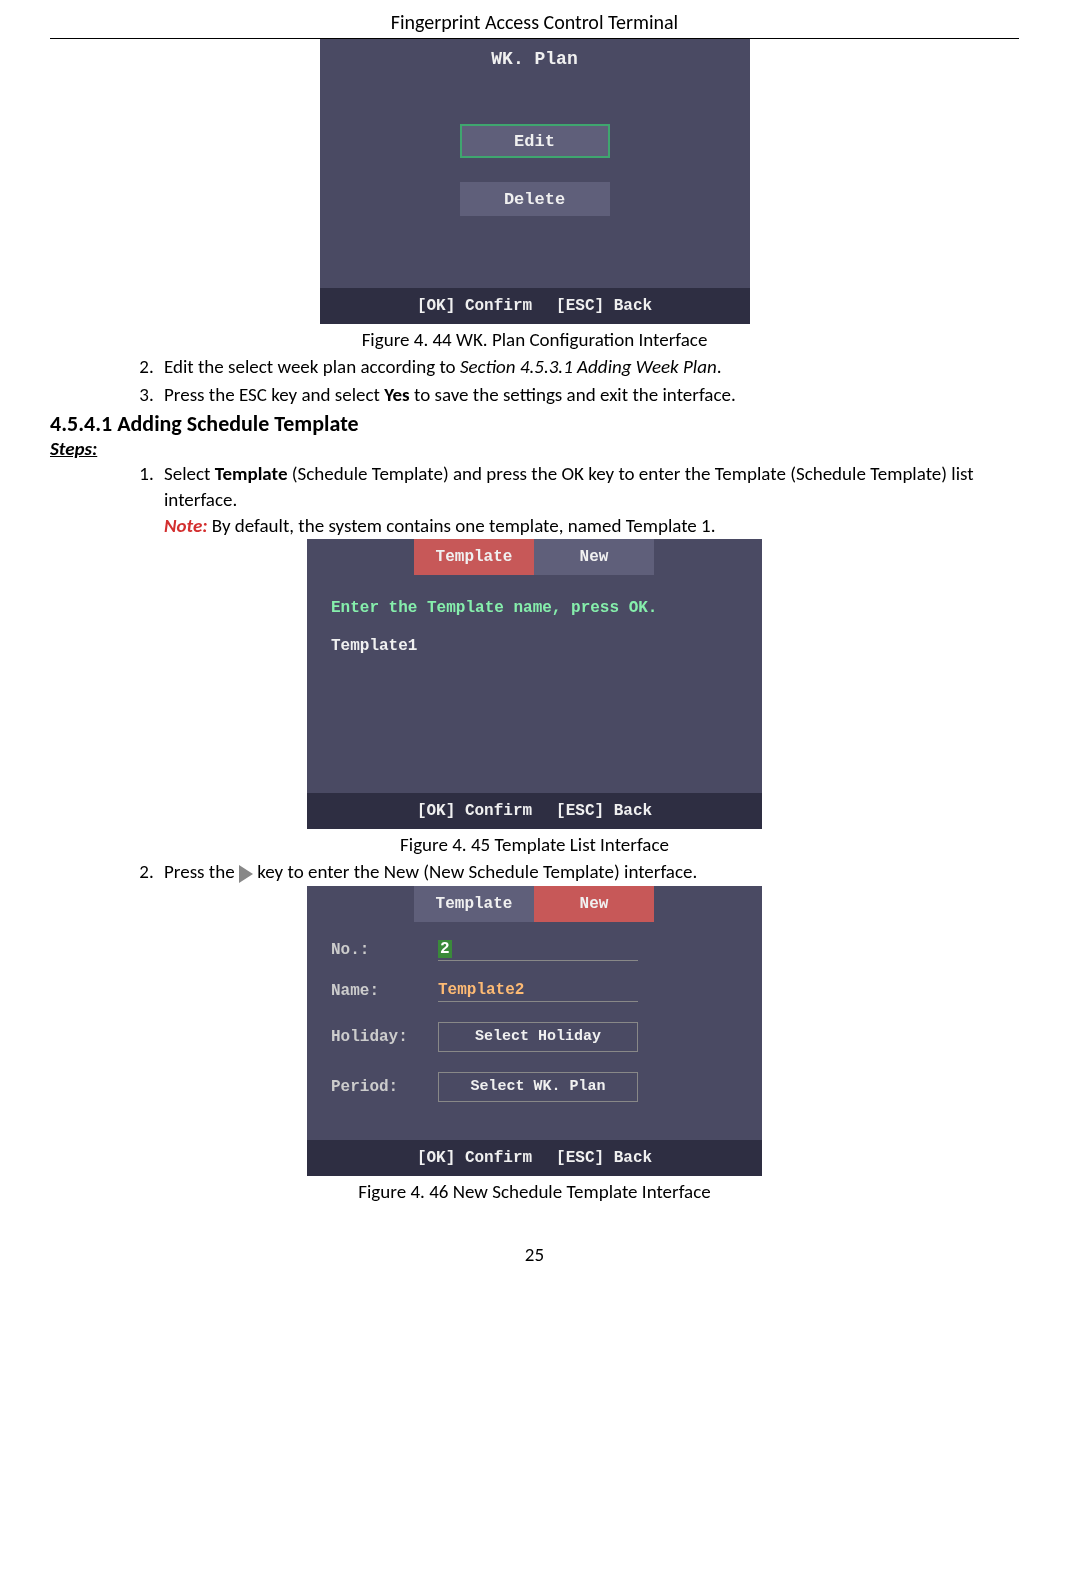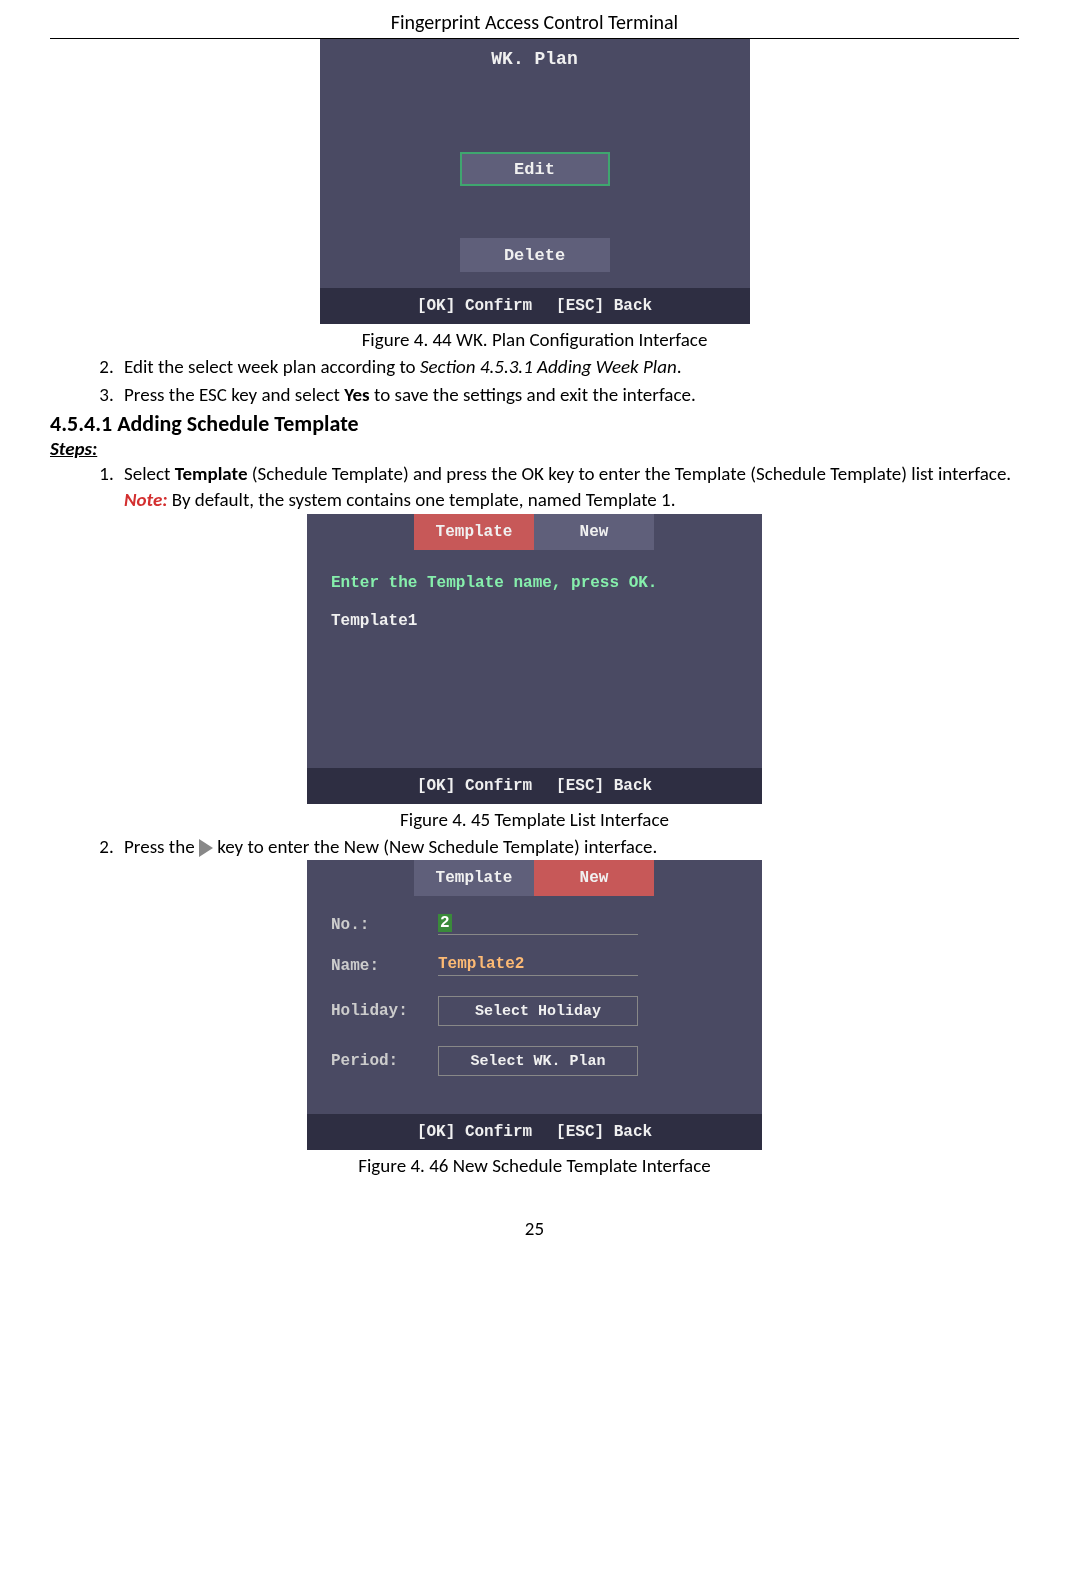--- a/index.html
+++ b/index.html
@@ -44,21 +44,20 @@
     }
     .menu-btn {
       width: 150px;
       height: 34px;
       background: #5f5f7a;
       display: flex;
       align-items: center;
       justify-content: center;
       font-size: 17px;
       font-weight: bold;
-      margin-top: 28px;
     }
     .menu-btn.selected { border: 2px solid #3fa66f; }
     .screen-footer {
       position: absolute;
       bottom: 0;
       left: 0;
       right: 0;
       height: 36px;
       background: #2e2e42;
       display: flex;
@@ -72,21 +71,21 @@
       text-align: center;
       font-size: 19px;
       margin: 4px 0 2px 0;
     }
     ol.steps {
       list-style: decimal;
       margin-left: 68px;
       font-size: 19px;
       line-height: 1.35;
     }
-    ol.steps > li { padding: 1px 0 1px 6px; }
+    ol.steps > li { padding: 1px 0 1px 6px; margin-left: 40px; }
     .italic { font-style: italic; }
     .bold { font-weight: bold; }
     h2.section-num {
       font-family: 'Times New Roman', serif;
       font-size: 30px;
       font-weight: bold;
       margin-top: 2px;
     }
     h3.subsection {
       font-size: 22px;

